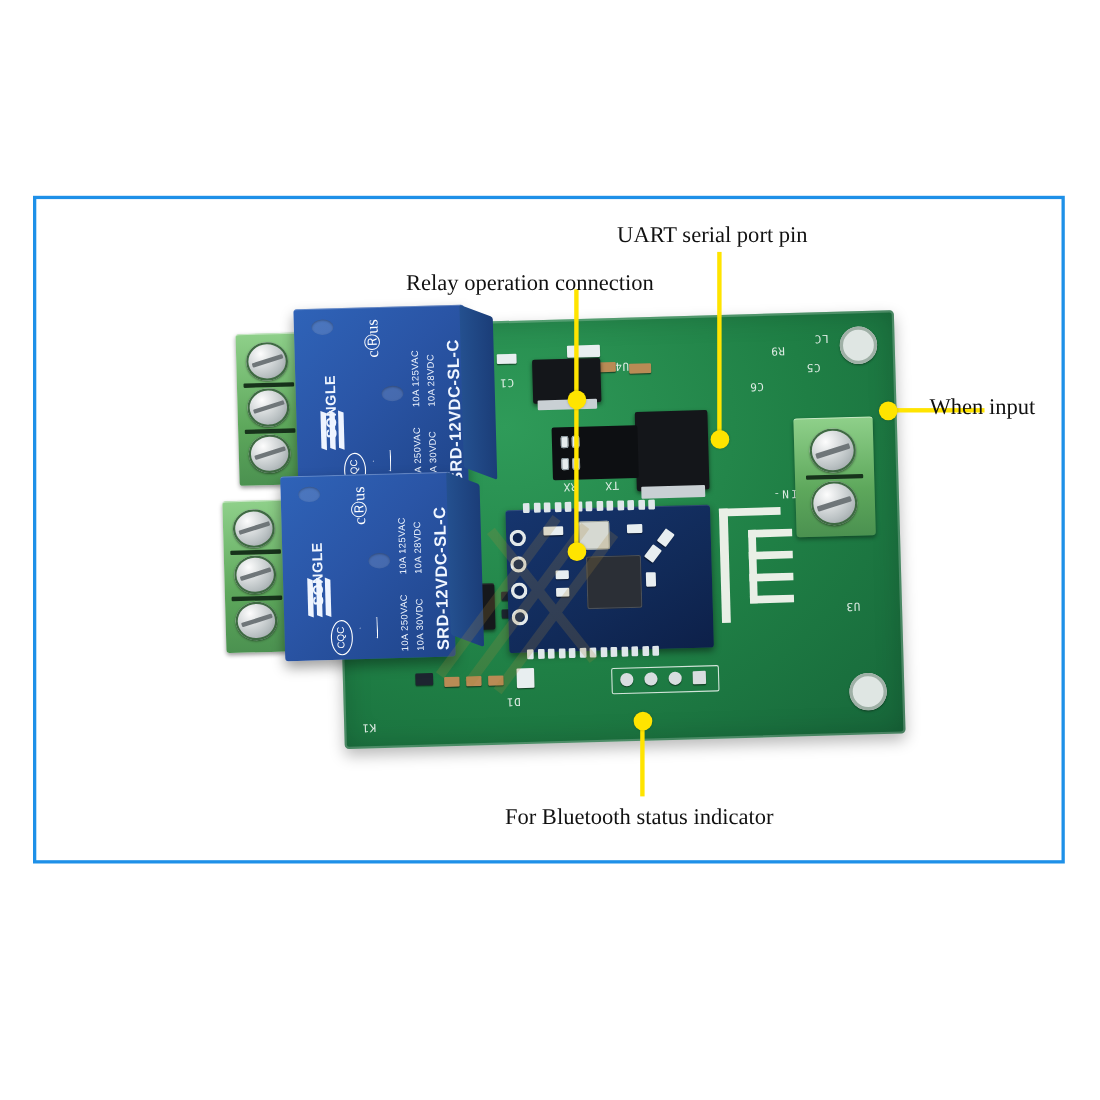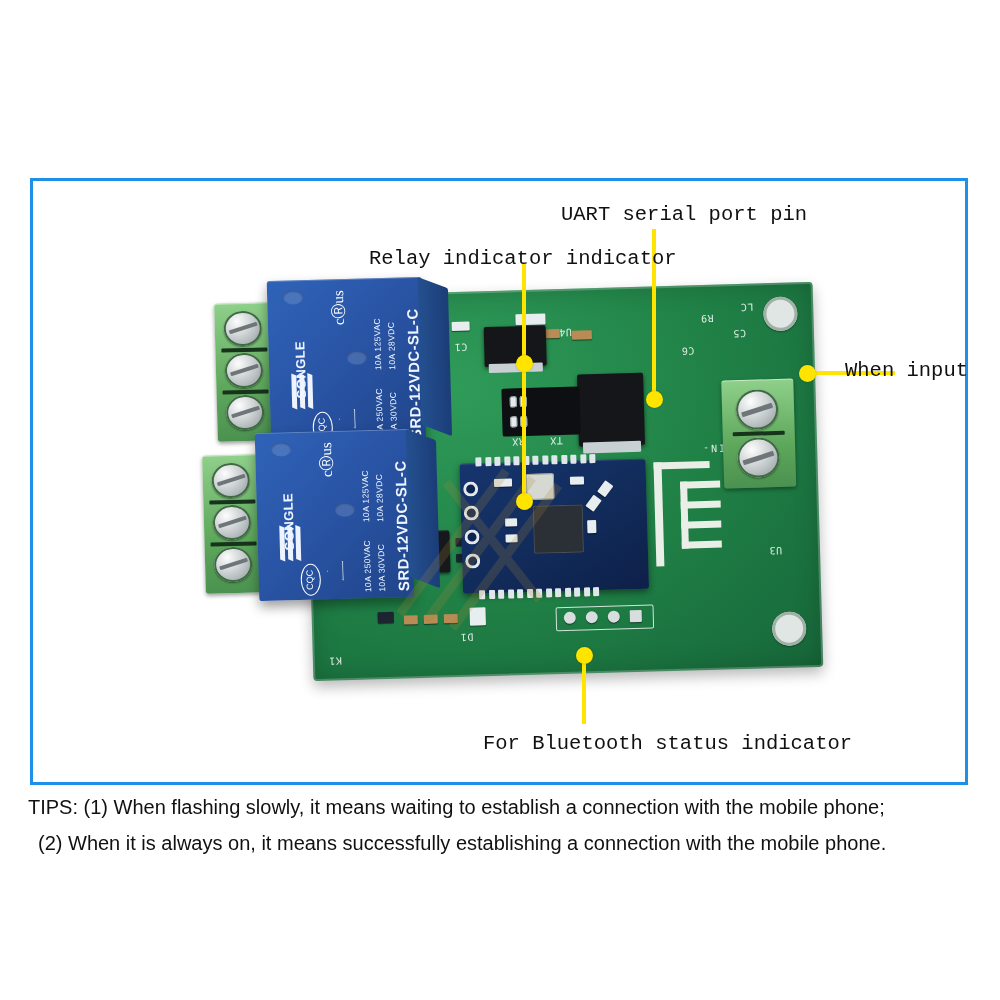--- a/index.html
+++ b/index.html
@@ -121,21 +121,21 @@
 
   
   .wm{position:absolute;left:355px;top:270px;width:230px;height:185px;
     opacity:.30;transform:rotate(-1.6deg);pointer-events:none;}
 
   
   .cal-line{position:absolute;background:#ffe400;}
   .cal-dot{position:absolute;width:17px;height:17px;border-radius:50%;background:#ffe400;
     box-shadow:0 0 2px rgba(0,0,0,.25);}
   .cal-txt{position:absolute;color:#111;font-size:20.5px;white-space:nowrap;
-    font-family:Liberation Mono, monospace;}
+    font-family:Liberation Serif, serif;}
 
   
   .tips{position:absolute;left:28px;top:796px;width:952px;color:#111;}
   .tips p{margin:0 0 14px 0;font-size:20px;line-height:1.1;
     font-family:"Liberation Sans", sans-serif;}
   .tips p.second{padding-left:10px;}
 </style>
 </head>
 <body>
 
@@ -363,31 +363,27 @@
         </svg>
       </div>
 
       <div class="cal-line" style="left:619px;top:48px;width:4px;height:170px;"></div>
       <div class="cal-dot" style="left:613px;top:210px;"></div>
       <div class="cal-txt" style="left:528px;top:22px;">UART serial port pin</div>
 
       <div class="cal-line" style="left:489px;top:82px;width:4px;height:238px;"></div>
       <div class="cal-dot" style="left:483px;top:174px;"></div>
       <div class="cal-dot" style="left:483px;top:312px;"></div>
-      <div class="cal-txt" style="left:336px;top:66px;">Relay indicator indicator</div>
+      <div class="cal-txt" style="left:336px;top:66px;">Relay operation connection</div>
 
       <div class="cal-line" style="left:782px;top:190px;width:80px;height:4px;"></div>
       <div class="cal-dot" style="left:766px;top:184px;"></div>
       <div class="cal-txt" style="left:812px;top:178px;">When input</div>
 
       <div class="cal-line" style="left:549px;top:473px;width:4px;height:70px;"></div>
       <div class="cal-dot" style="left:543px;top:466px;"></div>
-      <div class="cal-txt" style="left:450px;top:551px;">For Bluetooth status indicator</div>
+      <div class="cal-txt" style="left:426px;top:551px;">For Bluetooth status indicator</div>
 
     </div>
   </div>
 
-  <div class="tips">
-    <p>TIPS: (1) When flashing slowly, it means waiting to establish a connection with the mobile phone;</p>
-    <p class="second">(2) When it is always on, it means successfully establishing a connection with the mobile phone.</p>
-  </div>
 
 </div>
 
 </body></html>

